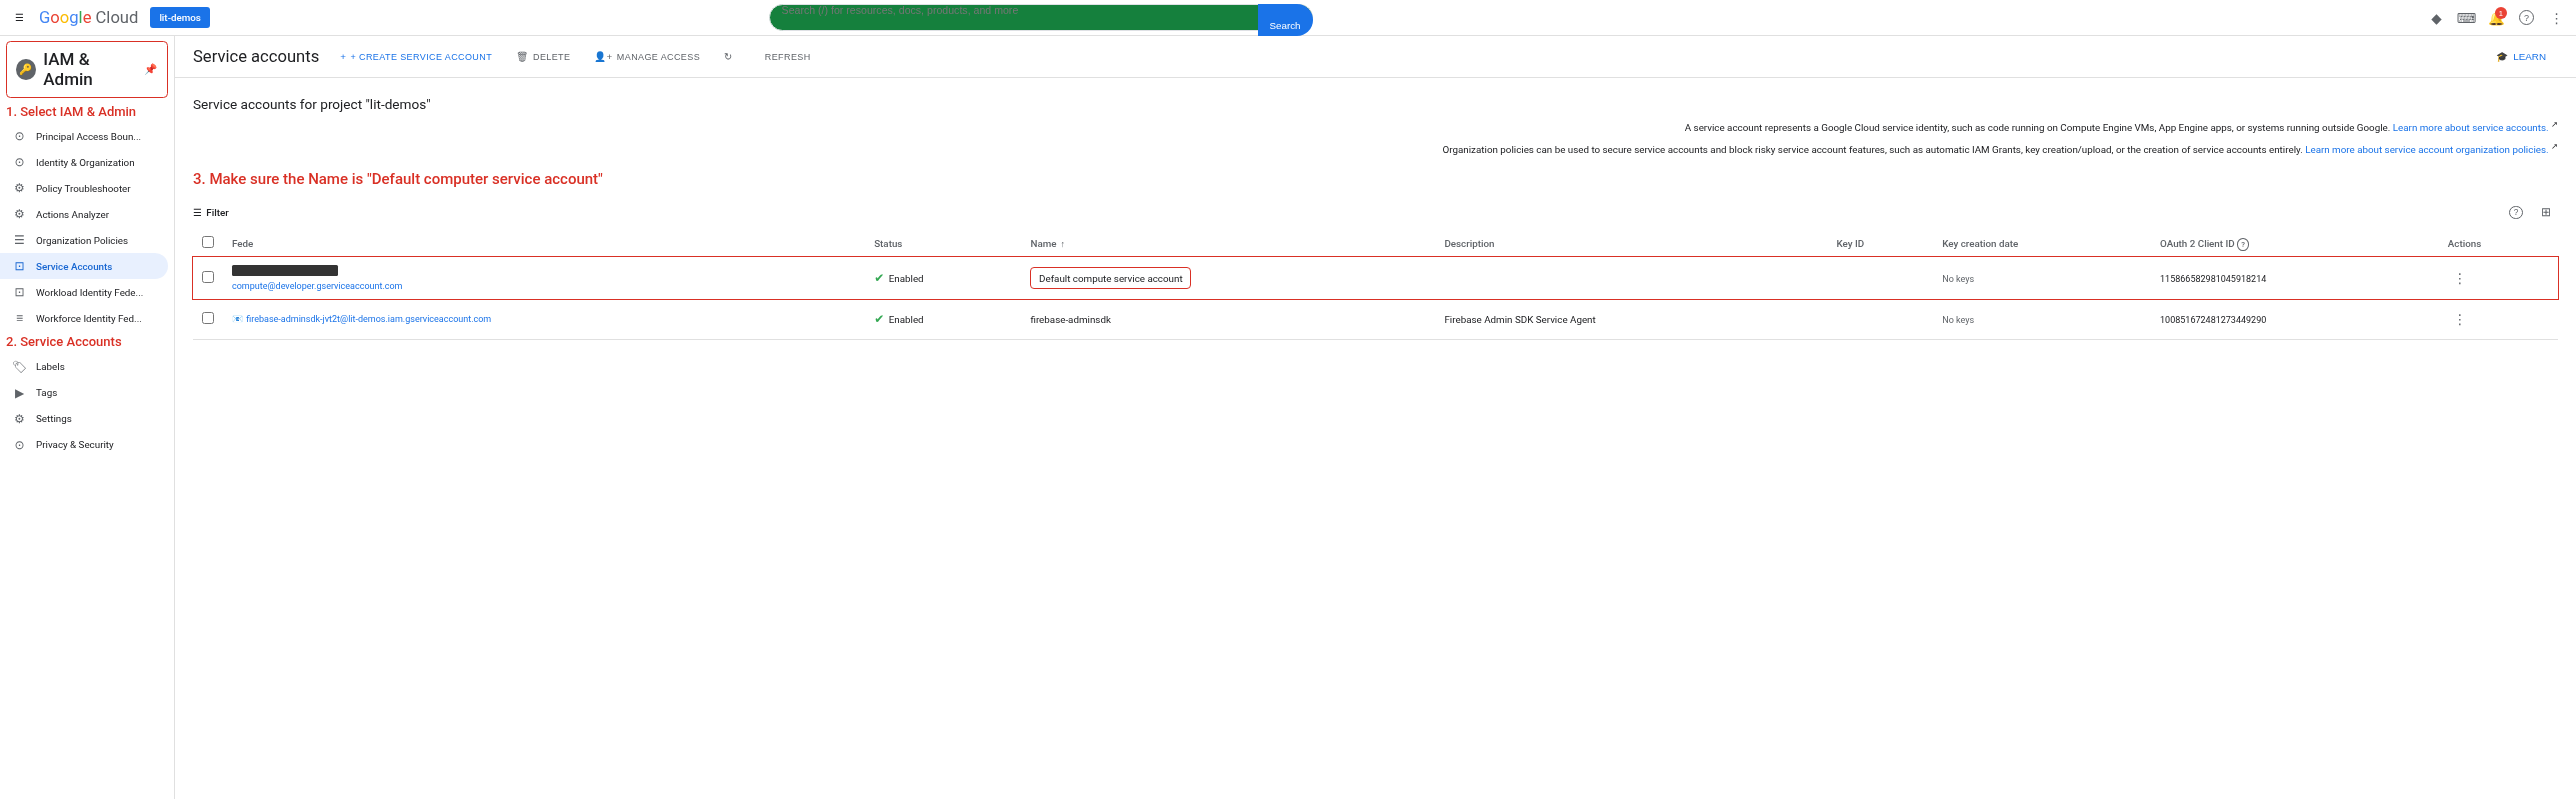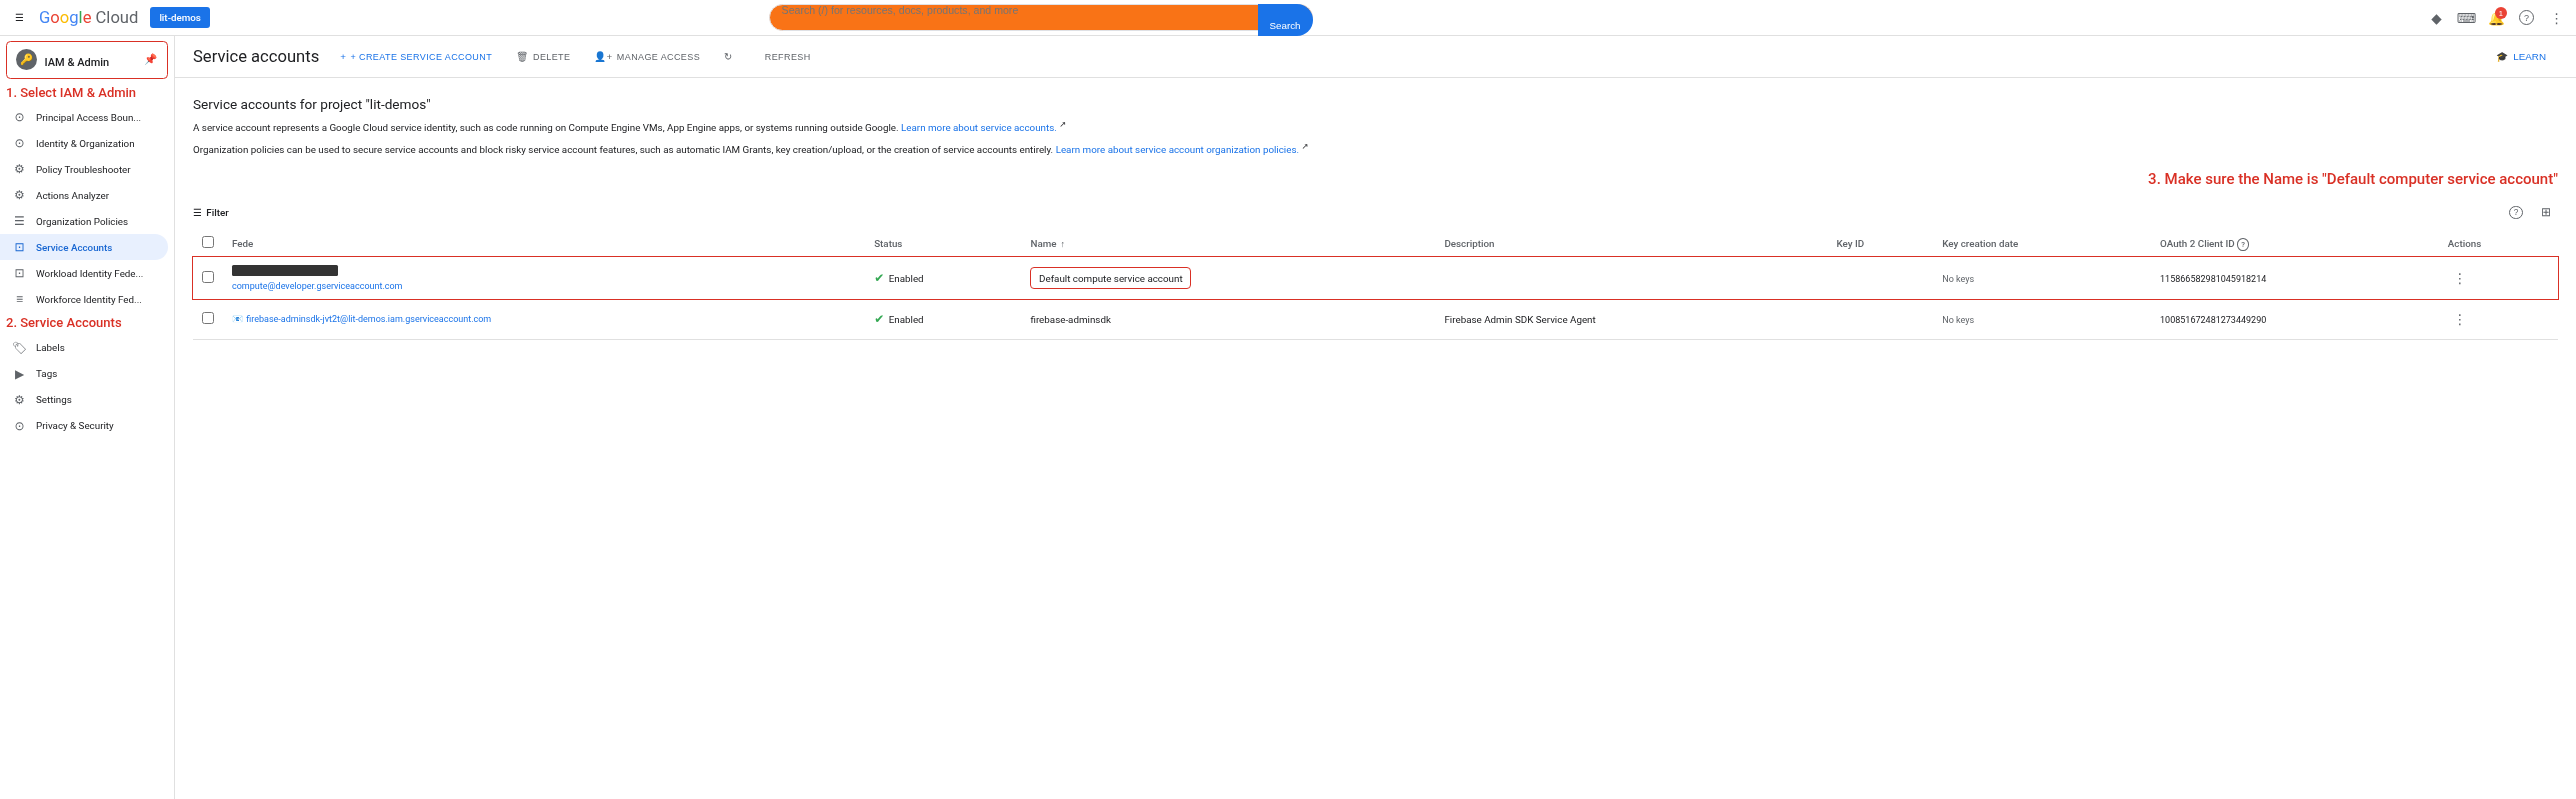--- a/index.html
+++ b/index.html
@@ -40,21 +40,21 @@
       position: relative;
     }
     .search-bar input {
       width: 100%;
       height: 27px;
       border: 0.8px solid #dfe1e5;
       border-radius: 18px;
       padding: 0 33px 16px 12px;
       font-size: 10.6px;
       color: #202124;
-      background: #f97316;
+      background: #15803d;
       outline: none;
     }
     .search-btn {
       position: absolute;
       right: 0;
       top: 0;
       height: 29px;
       padding: 16px 12px;
       border: none;
       background: #1a73e8;
@@ -184,29 +184,30 @@
       font-size: 13.6px;
       font-weight: 400;
       margin-bottom: 6px;
       color: #202124;
     }
 
     .annotation-title {
       color: #d93025;
       font-size: 15px;
       font-weight: 500;
-      text-align: right;
+      text-align: left;
       margin: 12px 0;
     }
 
     .description-text {
       font-size: 9.8px;
       color: #202124;
       margin-bottom: 4.5px;
       line-height: 1.5;
+      text-align: right;
     }
     .description-text a { color: #1a73e8; text-decoration: none; }
     .ext-link { font-size: 8.3px; vertical-align: super; }
 
     
     .table-toolbar {
       display: flex;
       align-items: center;
       gap: 6px;
       margin: 12px 0 6px;
@@ -344,21 +345,21 @@
   </div>
 </div>
 
 <div class="app-layout">
 
   <div class="sidebar">
 
     <div class="iam-header-border">
       <div style="display:flex; align-items:center; padding:7.6px 9px; gap:7.6px;">
         <div style="width:21px; height:21px; border-radius:50%; background:#5f6368; display:flex; align-items:center; justify-content:center; color:#fff; font-size:10.6px;">🔑</div>
-        <span style="font-size:11px; font-weight:500;margin-top:6px;">IAM &amp; Admin</span>
+        <span style="font-size:17px; font-weight:500;">IAM &amp; Admin</span>
         <span style="margin-left:auto; color:#5f6368; font-size:10.6px;">📌</span>
       </div>
     </div>
 
     <div style="padding: 1.5px 6px 4.5px;">
       <span class="step-annotation">1. Select IAM &amp; Admin</span>
     </div>
 
     <div class="sidebar-item">
       <span class="sidebar-item-icon">⊙</span>

